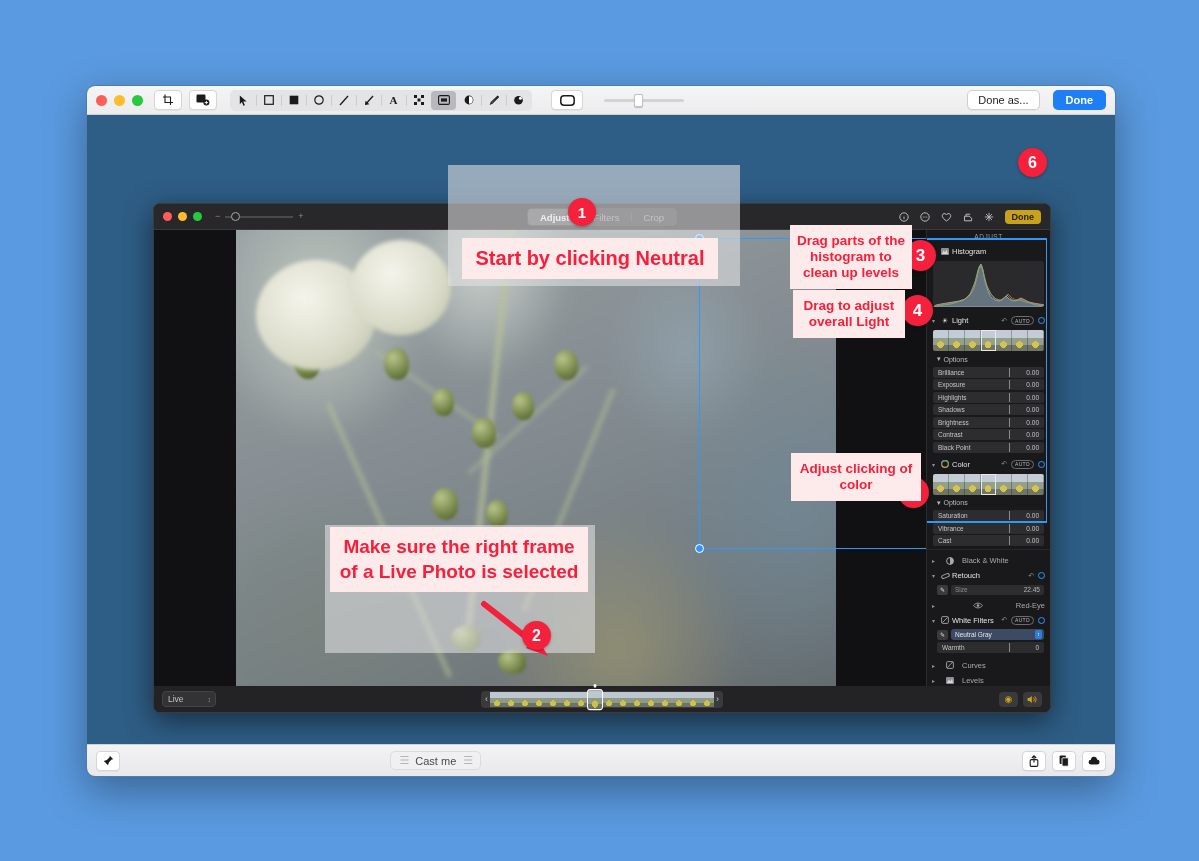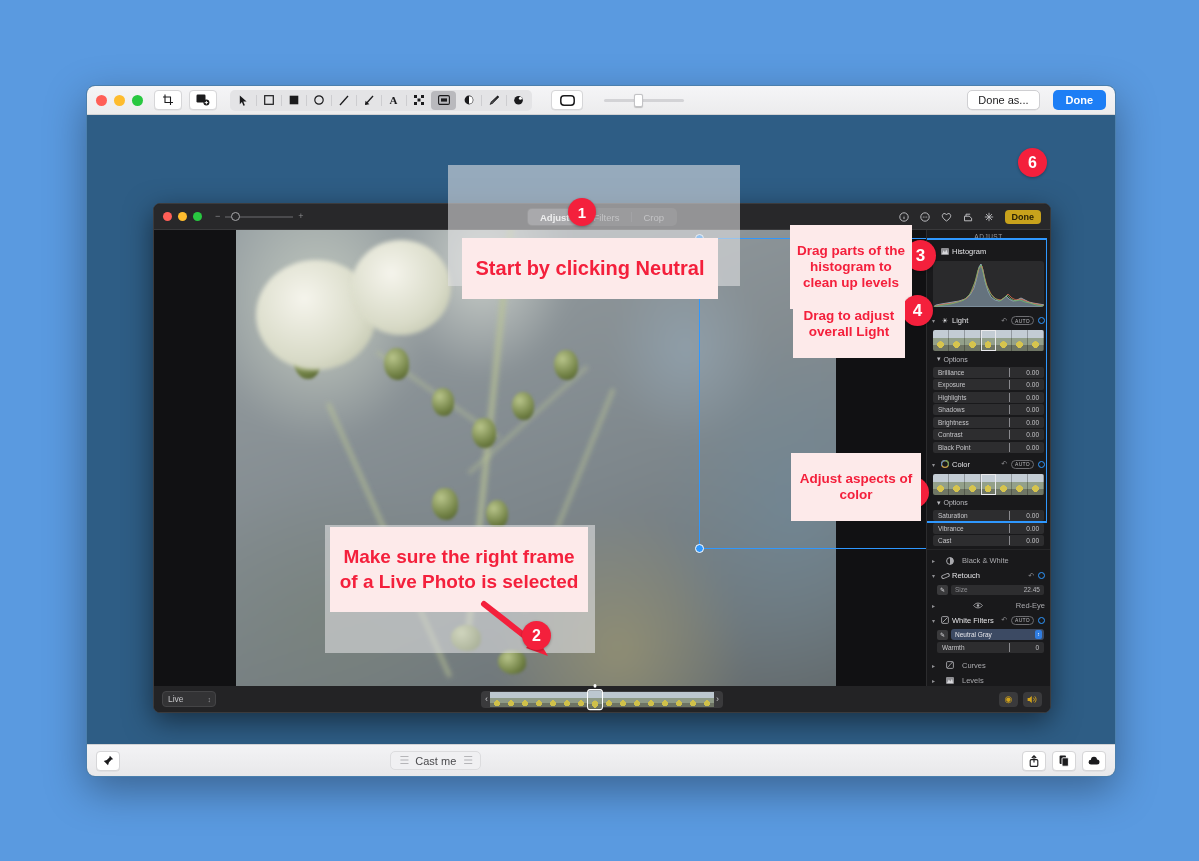--- a/index.html
+++ b/index.html
@@ -354,21 +354,21 @@
   }
 
   
   .callout-text {
     position: absolute;
     background: #fdeaea;
     color: #f4203c;
     font-weight: bold;
     font-family: "Liberation Sans", sans-serif;
     line-height: 1.18;
-    padding: 18px 6px;
+    padding: 8px 6px;
     text-align: center;
     box-decoration-break: clone;
     -webkit-box-decoration-break: clone;
   }
   .badge {
     position:absolute;
     border-radius: 50%;
     background: #f4203c;
     color:#fff;
     display:flex; align-items:center; justify-content:center;
@@ -933,21 +933,21 @@
 <div class="badge" style="left:568px; top:198px; width:28px; height:28px; font-size:15px;">1</div>
 <div class="callout-text" style="left:462px; top:238px; width:256px; font-size:20px; line-height:1.25;">Start by clicking Neutral</div>
 
 <div class="badge" style="left:905px; top:240px; width:31px; height:31px; font-size:17px;">3</div>
 <div class="callout-text" style="left:790px; top:225px; width:122px; font-size:13.5px;">Drag parts of the histogram to clean up levels</div>
 
 <div class="badge" style="left:902px; top:295px; width:31px; height:31px; font-size:17px;">4</div>
 <div class="callout-text" style="left:793px; top:290px; width:112px; font-size:13.5px;">Drag to adjust overall Light</div>
 
 <div class="badge" style="left:898px; top:477px; width:31px; height:31px; font-size:17px;">5</div>
-<div class="callout-text" style="left:791px; top:453px; width:130px; font-size:13.5px;">Adjust aspects of color</div>
+<div class="callout-text" style="left:791px; top:453px; width:130px; font-size:13.5px;">Adjust clicking of color</div>
 
 <div class="overlay-dim" style="left:325px; top:525px; width:270px; height:128px;"></div>
 <div class="callout-text" style="left:330px; top:527px; width:258px; font-size:19px; line-height:1.3;">Make sure the right frame of a Live Photo is selected</div>
 <svg class="arrow-svg" style="left:480px; top:600px;" width="80" height="60" viewBox="0 0 80 60">
   <path d="M4 4 L60 48" stroke="#f4203c" stroke-width="6" stroke-linecap="round"></path>
   <path d="M68 56 L46 48 L56 36 Z" fill="#f4203c"></path>
 </svg>
 <div class="badge" style="left:522px; top:621px; width:29px; height:29px; font-size:16px;">2</div>
 
 <div class="badge" style="left:1018px; top:148px; width:29px; height:29px; font-size:16px;">6</div>

